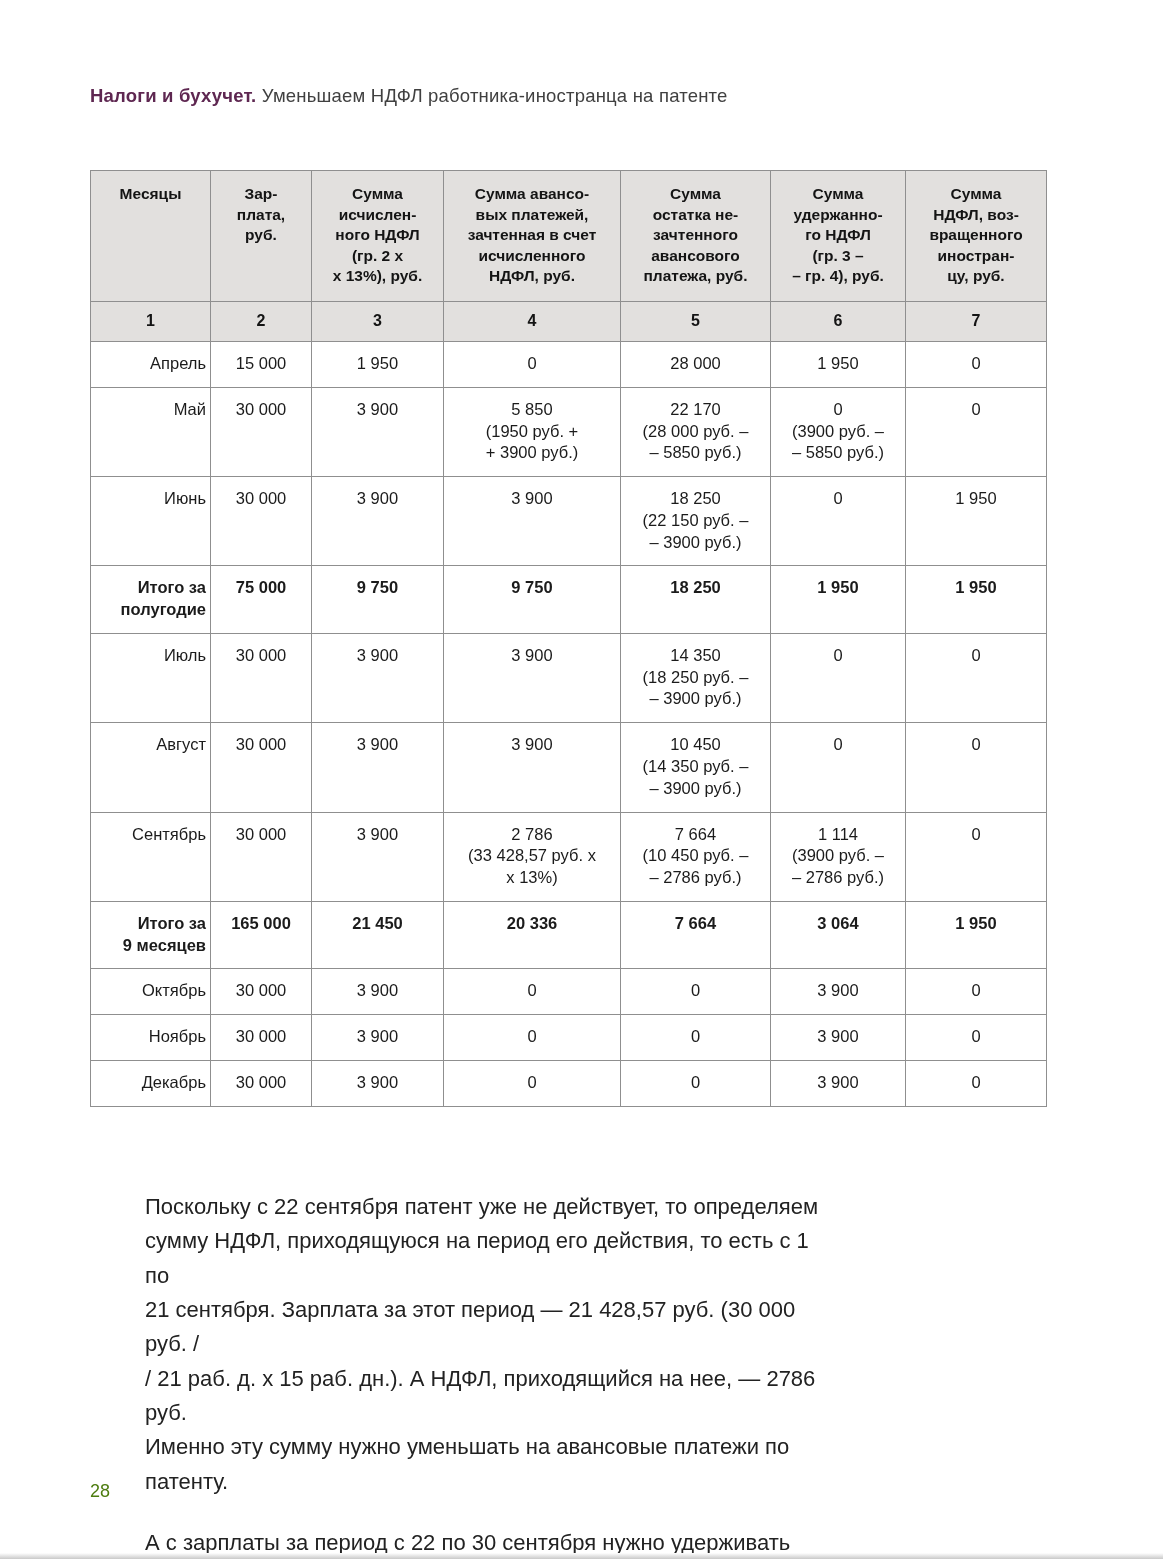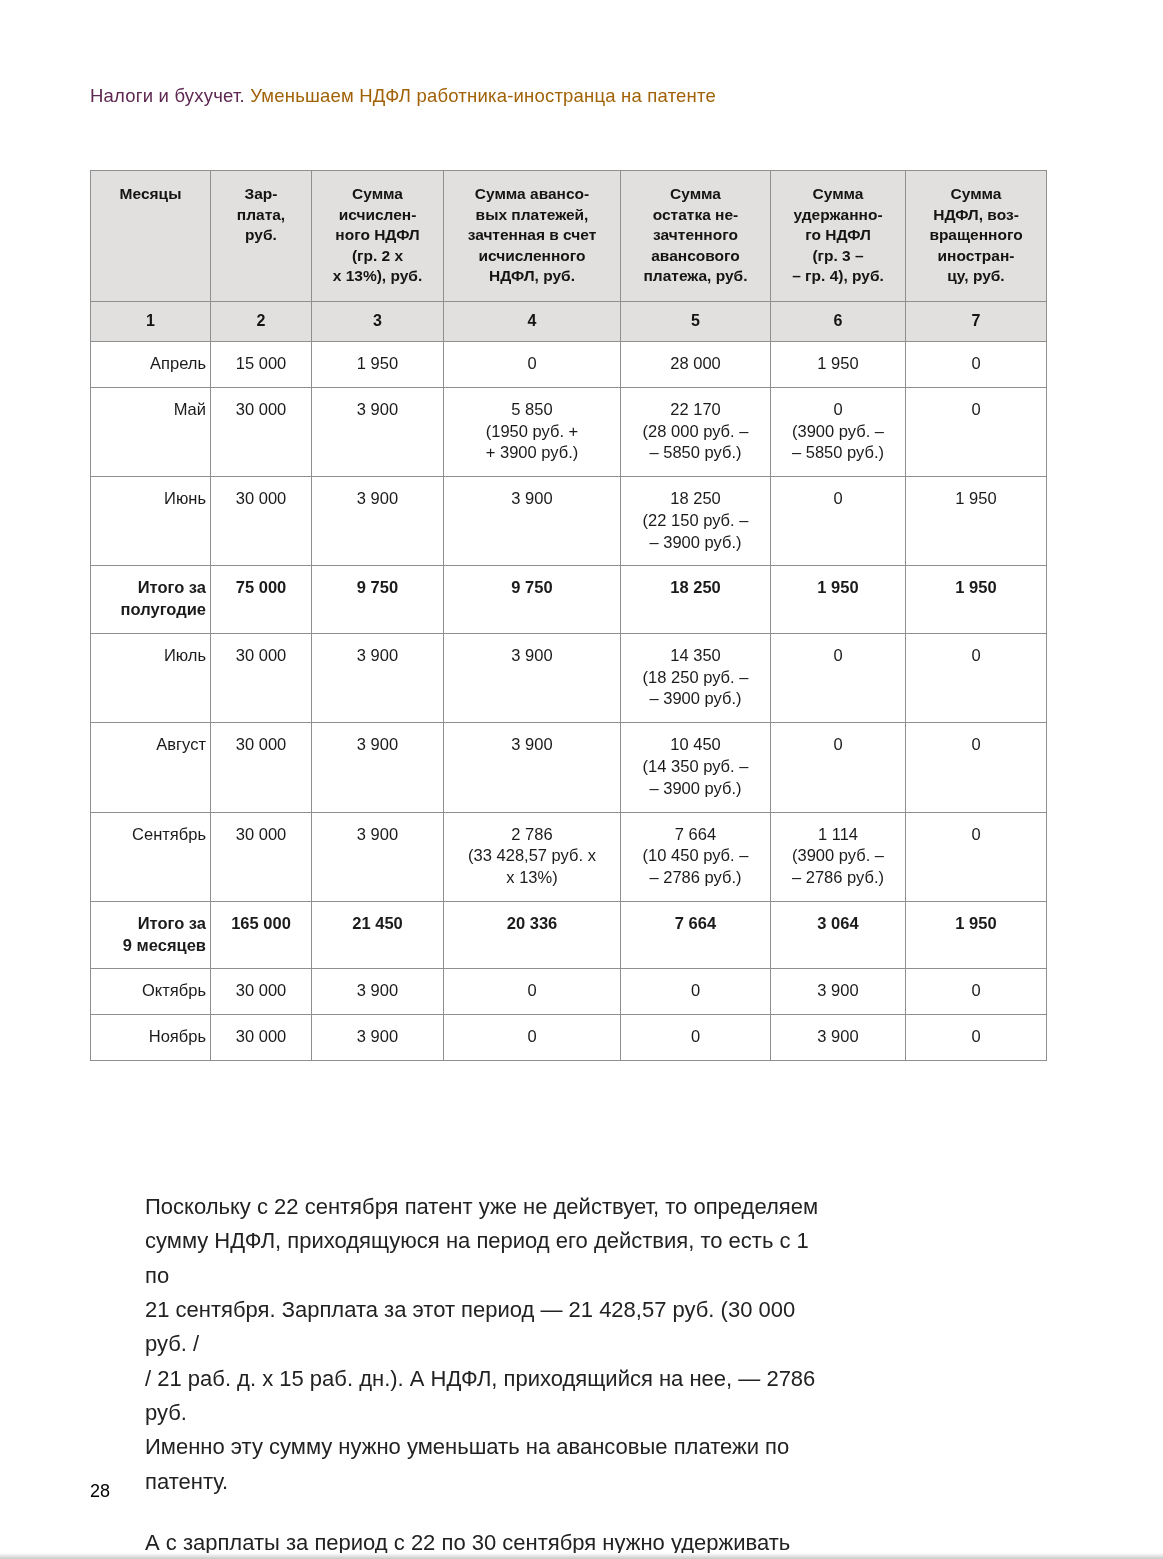--- a/index.html
+++ b/index.html
@@ -13,22 +13,22 @@
     overflow: hidden;
   }
   .masthead {
     position: absolute;
     left: 90px;
     top: 85px;
     font-size: 18.5px;
     letter-spacing: 0.2px;
     white-space: nowrap;
   }
-  .masthead .brand { font-weight: 400; color: #5e2751; text-align: center; }
-  .masthead .article-title { color: #a16207; }
+  .masthead .brand { font-weight: 700; color: #5e2751; text-align: center; }
+  .masthead .article-title { color: #404040; }
 
   table.tax {
     position: absolute;
     left: 90px;
     top: 170px;
     width: 956px;
     border-collapse: collapse;
     table-layout: fixed;
   }
   .tax th, .tax td {
@@ -72,21 +72,21 @@
     line-height: 1.56;
     color: #222222;
   }
   .bodytext p { margin: 0 0 27px 0; white-space: pre-line; }
 
   .pagenum {
     position: absolute;
     left: 90px;
     top: 1481px;
     font-size: 18px;
-    color: #000000;
+    color: #4d7c0f;
   }
   .bottom-edge {
     position: absolute;
     left: 0;
     right: 0;
     bottom: 0;
     height: 6px;
     background: linear-gradient(to bottom, #ffffff, #c9c9c9);
   }
 </style>
@@ -254,20 +254,29 @@
       </tr>
       <tr>
         <td class="first">Ноябрь</td>
         <td>30 000</td>
         <td>3 900</td>
         <td>0</td>
         <td>0</td>
         <td>3 900</td>
         <td>0</td>
       </tr>
+      <tr>
+        <td class="first">Декабрь</td>
+        <td>30 000</td>
+        <td>3 900</td>
+        <td>0</td>
+        <td>0</td>
+        <td>3 900</td>
+        <td>0</td>
+      </tr>
     </tbody>
 </table>
 
 <div class="bodytext" id="paragraphs">
     <p>Поскольку с 22 сентября патент уже не действует, то определяем
 сумму НДФЛ, приходящуюся на период его действия, то есть с 1 по
 21 сентября. Зарплата за этот период — 21 428,57 руб. (30 000 руб. /
 / 21 раб. д. х 15 раб. дн.). А НДФЛ, приходящийся на нее, — 2786 руб.
 Именно эту сумму нужно уменьшать на авансовые платежи по патенту.</p>
     <p>А с зарплаты за период с 22 по 30 сентября нужно удерживать НДФЛ

